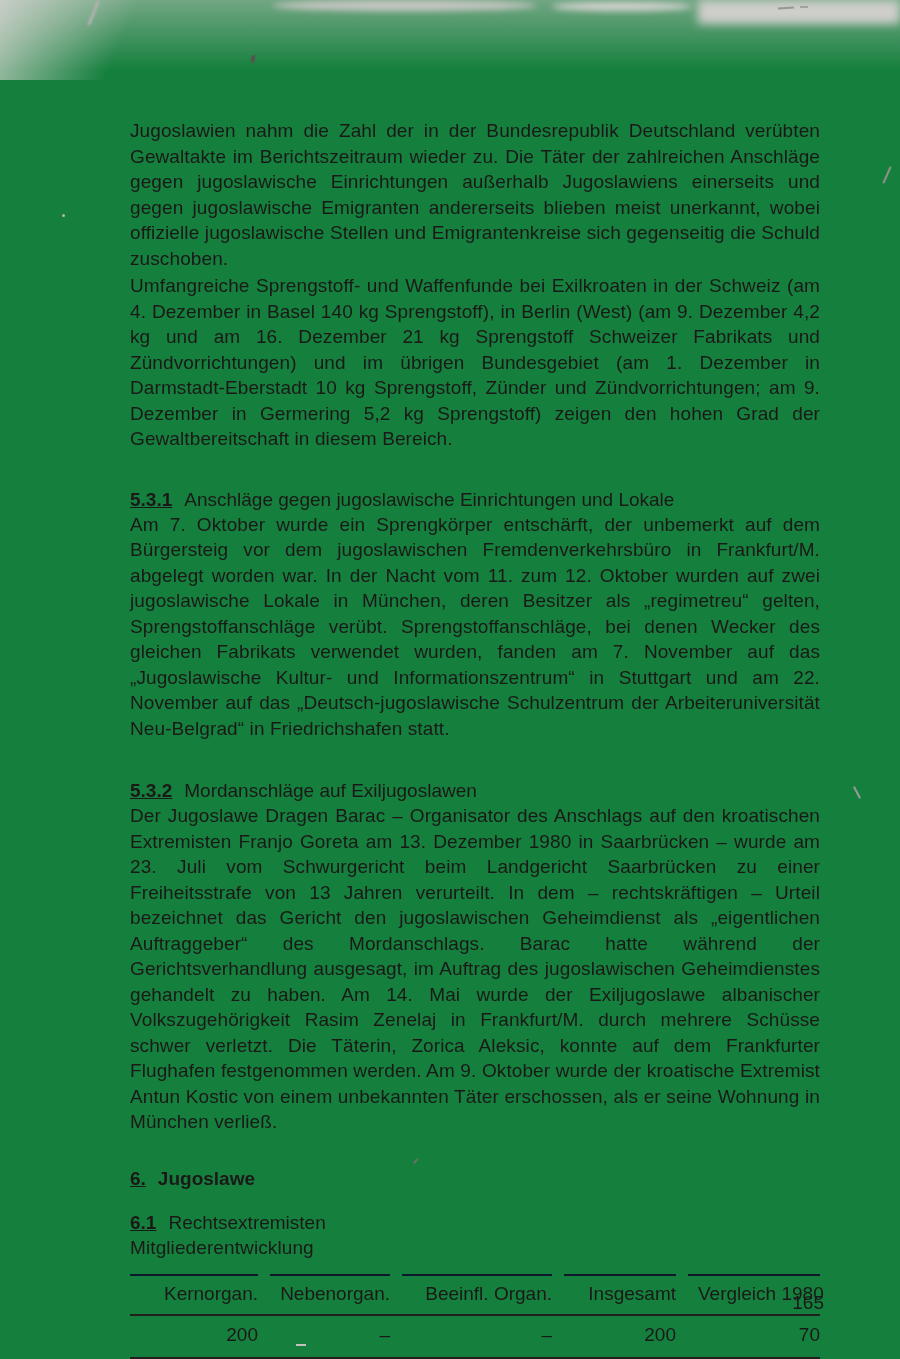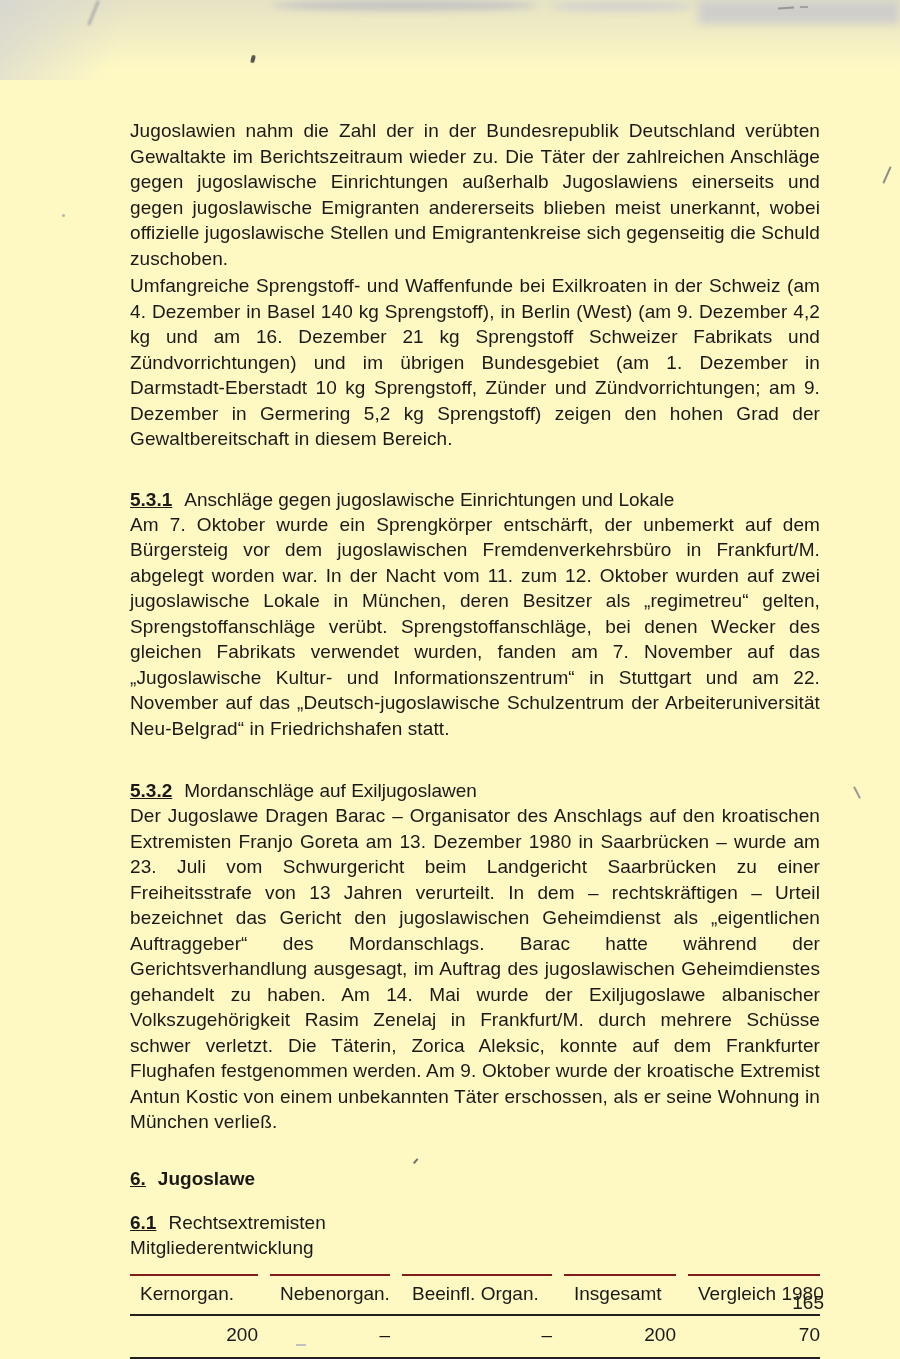--- a/index.html
+++ b/index.html
@@ -9,21 +9,21 @@
     height: 1359px;
     background: #f7f6f2;
     font-family: "Liberation Sans", "DejaVu Sans", sans-serif;
     color: #1a1918;
     overflow: hidden;
   }
   .page {
     position: relative;
     width: 900px;
     height: 1359px;
-    background: #fef9c3;
+    background: #15803d;
   }
   
   .top-shade {
     position: absolute; left: 0; top: 0; width: 900px; height: 70px;
     background: linear-gradient(to bottom, rgba(205,204,200,0.50), rgba(205,204,200,0));
     pointer-events: none;
   }
   .artifact { position: absolute; pointer-events: none; }
   .a-topleft { left: 0; top: 0; width: 180px; height: 80px;
     background: linear-gradient(115deg, rgba(214,213,209,0.85), rgba(214,213,209,0) 65%); }
@@ -85,23 +85,23 @@
   
   .stats-table {
     margin-top: 14px;
     display: grid;
     grid-template-columns: 128px 120px 150px 112px 132px;
     column-gap: 12px;
     width: 690px;
     font-size: 19px;
   }
   .stats-table .th {
-    border-top: 2px solid #7f1d1d;
+    border-top: 2px solid #0f172a;
     padding: 7px 0 9px 10px;
-    text-align: left;
+    text-align: right;
     white-space: nowrap;
   }
   .stats-table .divider {
     grid-column: 1 / -1;
     border-top: 2px solid #21201e;
     height: 0;
   }
   .stats-table .td {
     padding: 8px 0 11px;
     text-align: right;

